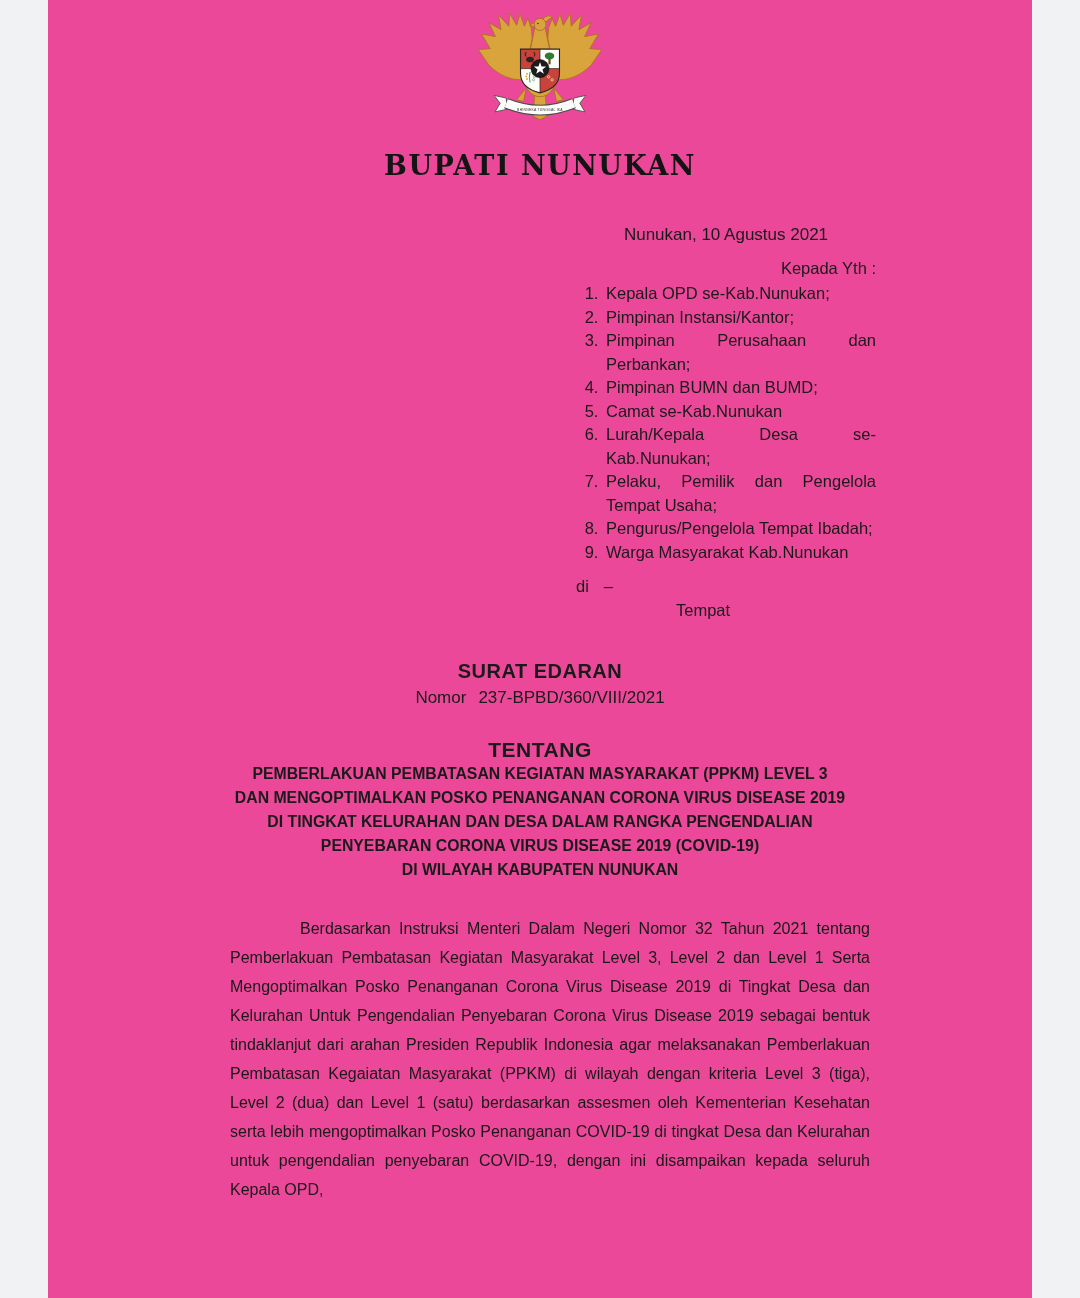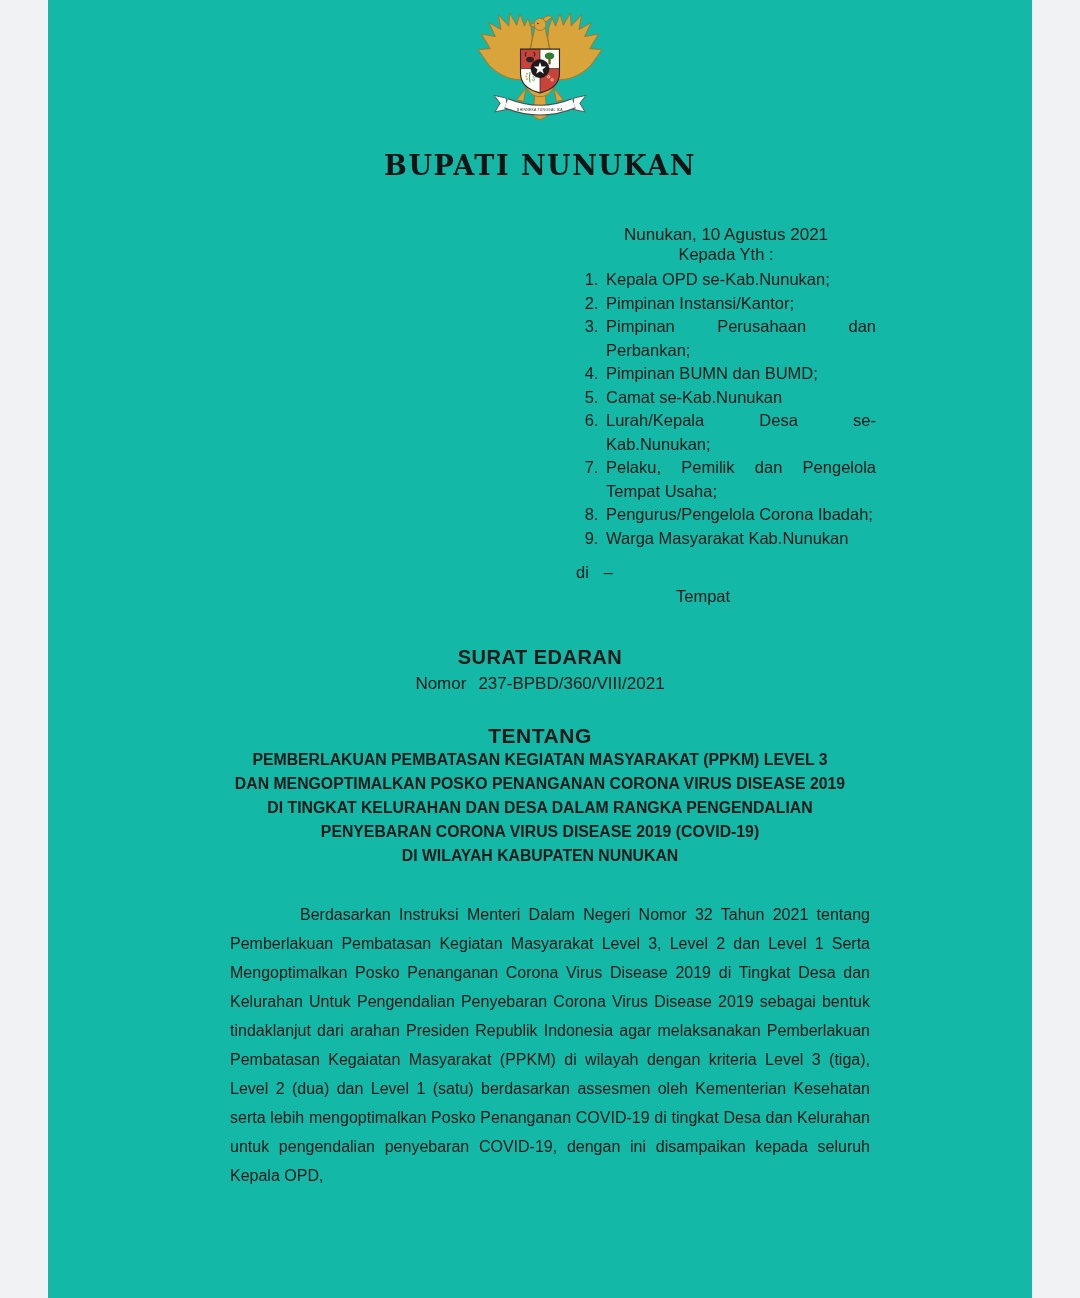--- a/index.html
+++ b/index.html
@@ -7,21 +7,21 @@
     width:1080px; height:1298px;
     background:#f1f2f4;
     font-family:"Liberation Sans", sans-serif;
     color:#1a1a1a;
     overflow:hidden;
   }
   .page-wrap { position:relative; width:1080px; height:1298px; }
   .paper {
     position:absolute; left:48px; top:0;
     width:984px; height:1298px;
-    background:#14b8a6;
+    background:#ec4899;
   }
 
   
   .letterhead { padding-top:8px; text-align:center; }
   .emblem { display:inline-block; width:130px; height:116px; }
   .letterhead-title {
     margin-top:22px;
     font-family:"DejaVu Serif", serif;
     font-weight:bold;
     font-size:27px;
@@ -30,21 +30,21 @@
   }
 
   
   .dateline {
     margin:44px 0 0 528px;
     width:300px;
     text-align:center;
     font-size:17px;
   }
   .address { margin-left:528px; width:300px; font-size:16.5px; }
-  .salutation { text-align:center; margin-top:0; }
+  .salutation { text-align:right; margin-top:14px; }
   ol.recipients {
     margin:4px 0 11px 0;
     padding-left:27px;
     line-height:23.5px;
     text-align:justify;
   }
   ol.recipients li { padding-left:3px; }
   .di-line { line-height:23.5px; }
   .di-dash { margin-left:15px; }
   .place-line { margin-left:100px; line-height:23.5px; }
@@ -141,21 +141,21 @@
     <div class="address">
       <div class="salutation">Kepada Yth :</div>
       <ol class="recipients">
         <li>Kepala OPD se-Kab.Nunukan;</li>
         <li>Pimpinan Instansi/Kantor;</li>
         <li>Pimpinan Perusahaan dan Perbankan;</li>
         <li>Pimpinan BUMN dan BUMD;</li>
         <li>Camat se-Kab.Nunukan</li>
         <li>Lurah/Kepala Desa se-Kab.Nunukan;</li>
         <li>Pelaku, Pemilik dan Pengelola Tempat Usaha;</li>
-        <li>Pengurus/Pengelola Corona Ibadah;</li>
+        <li>Pengurus/Pengelola Tempat Ibadah;</li>
         <li>Warga Masyarakat Kab.Nunukan</li>
       </ol>
       <div class="di-line"><span>di</span><span class="di-dash">–</span></div>
       <div class="place-line">Tempat</div>
     </div>
 
     <div class="doc-heading">
       <div class="doc-type">SURAT EDARAN</div>
       <div class="doc-number"><span>Nomor</span><span class="num">237-BPBD/360/VIII/2021</span></div>
       <div class="about-label">TENTANG</div>

